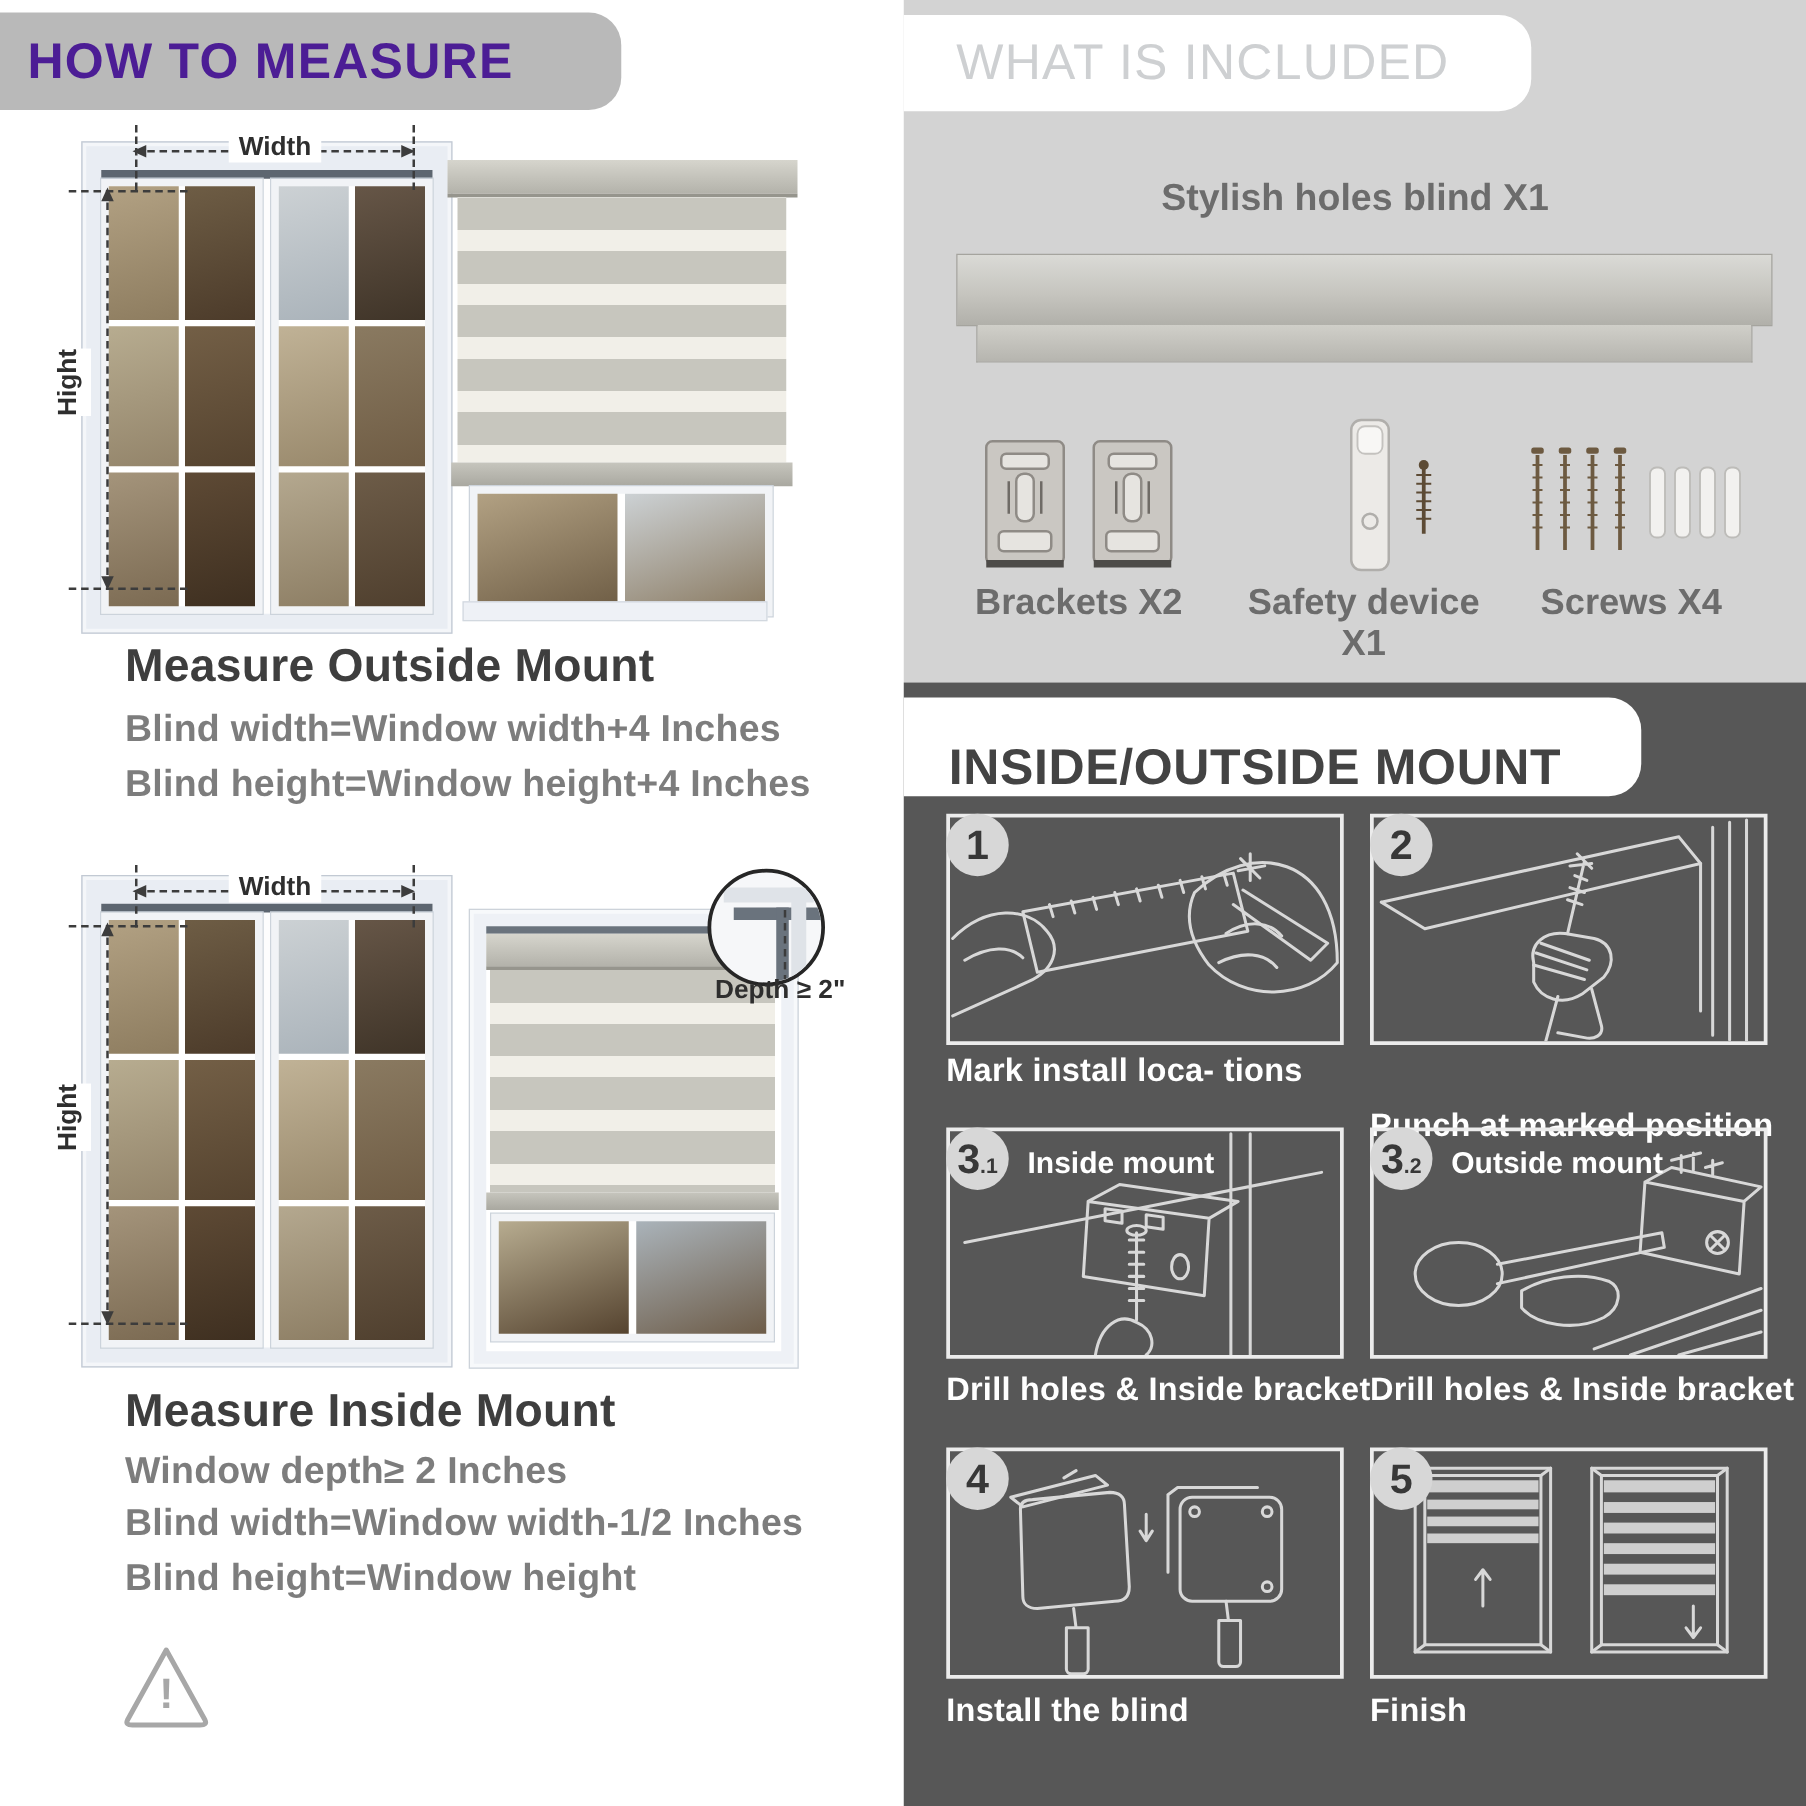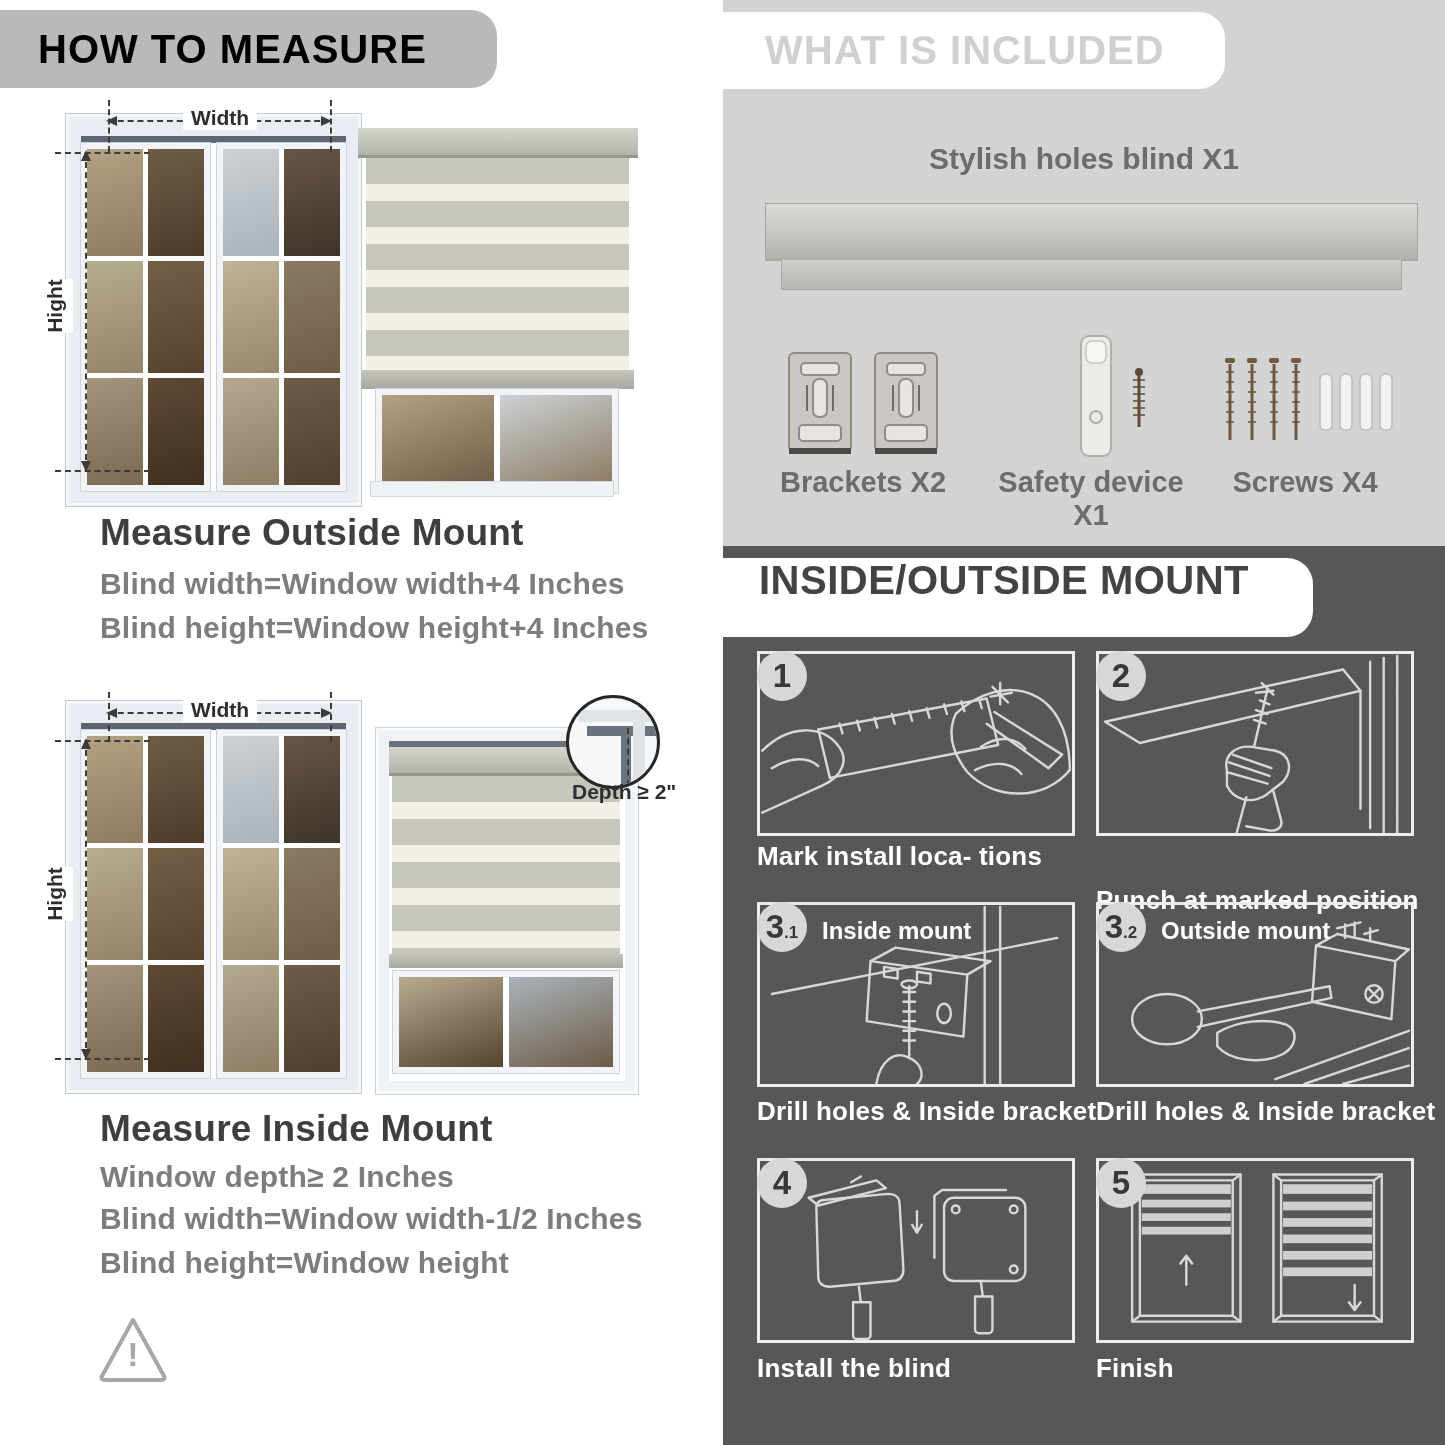--- a/index.html
+++ b/index.html
@@ -3,21 +3,21 @@
 <meta charset="utf-8">
 <style>
   html,body{margin:0;padding:0;background:#ffffff;}
   #stage{position:relative;width:1445px;height:1445px;background:#ffffff;overflow:hidden;
          font-family:"Liberation Sans",sans-serif;}
   .abs{position:absolute;}
 
   
   .howto-bar{left:0;top:10px;width:497px;height:78px;background:#b9b9b9;
              border-radius:0 26px 26px 0;display:flex;align-items:center;}
-  .howto-bar span{color:#000000;font-size:40px;font-weight:bold;letter-spacing:1px;padding-left:38px;}
+  .howto-bar span{color:#4c1d95;font-size:40px;font-weight:bold;letter-spacing:1px;padding-left:22px;}
 
   .sec-title{font-size:37px;font-weight:bold;color:#3e3e3e;letter-spacing:.2px;}
   .sec-line{font-size:30px;font-weight:bold;color:#7d7d7d;letter-spacing:.2px;}
 
   
   .window{width:295px;height:392px;background:#e9edf3;border:1px solid #c2c9d3;
           box-shadow:inset 0 0 0 3px #f4f6f9;}
   .window .panes{position:absolute;left:15px;right:15px;top:22px;bottom:15px;background:#fdfdfd;
                  border-top:7px solid #5d6670;display:flex;gap:7px;}
   .sash{flex:1;border:6px solid #f1f3f6;outline:1px solid #ccd3db;background:#ffffff;
@@ -67,31 +67,31 @@
 
   .magnifier{width:88px;height:88px;border-radius:50%;border:3px solid #262626;background:#f6f7f9;overflow:hidden;}
   .depth-label{font-size:21px;font-weight:bold;color:#2e2e2e;}
 
   .warning-text{font-size:22.5px;line-height:36px;color:#a7a7a7;}
 
   
   .included-panel{left:723px;top:0;width:722px;height:546px;background:#d3d3d3;}
   .included-head{left:0;top:12px;width:502px;height:77px;background:#ffffff;border-radius:0 26px 26px 0;
                  display:flex;align-items:center;}
-  .included-head span{color:#ced0d2;font-size:40px;font-weight:bold;letter-spacing:1px;padding-left:42px;}
+  .included-head span{color:#ced0d2;font-size:40px;font-weight:normal;letter-spacing:1px;padding-left:42px;}
   .included-label{font-size:29px;font-weight:bold;color:#6c6c6c;text-align:center;}
   .big-cassette-top{left:42px;top:203px;width:651px;height:56px;
       background:linear-gradient(180deg,#dadad6 0%,#c6c5bf 55%,#b1b0aa 100%);border:1px solid #a5a49e;}
   .big-cassette-bottom{left:58px;top:260px;width:619px;height:29px;
       background:linear-gradient(180deg,#d0cfc9 0%,#b6b5af 100%);border:1px solid #a8a7a1;border-top:none;}
 
   
   .mount-panel{left:723px;top:546px;width:722px;height:899px;background:#575757;}
   .mount-head{left:0;top:12px;width:590px;height:79px;background:#ffffff;border-radius:0 26px 26px 0;
-              display:flex;align-items:flex-start;}
+              display:flex;align-items:flex-end;}
   .mount-head span{color:#434343;font-size:40px;font-weight:bold;letter-spacing:.5px;padding-left:36px;}
 
   .step-panel{width:318px;height:185px;border:3px solid #ececec;box-sizing:border-box;}
   .step-badge{position:absolute;left:-3px;top:-3px;width:50px;height:50px;border-radius:50%;
               background:#d7d7d7;color:#383838;display:flex;align-items:center;justify-content:center;
               font-size:33px;font-weight:bold;}
   .step-badge .sub{font-size:17px;font-weight:bold;margin-top:12px;}
   .step-title{position:absolute;left:62px;top:12px;color:#ffffff;font-size:24px;font-weight:bold;}
   .step-caption{color:#ffffff;font-size:26px;font-weight:bold;letter-spacing:.2px;}
   .line-art{stroke:#d8d8d8;stroke-width:2.5;fill:none;stroke-linecap:round;stroke-linejoin:round;}

